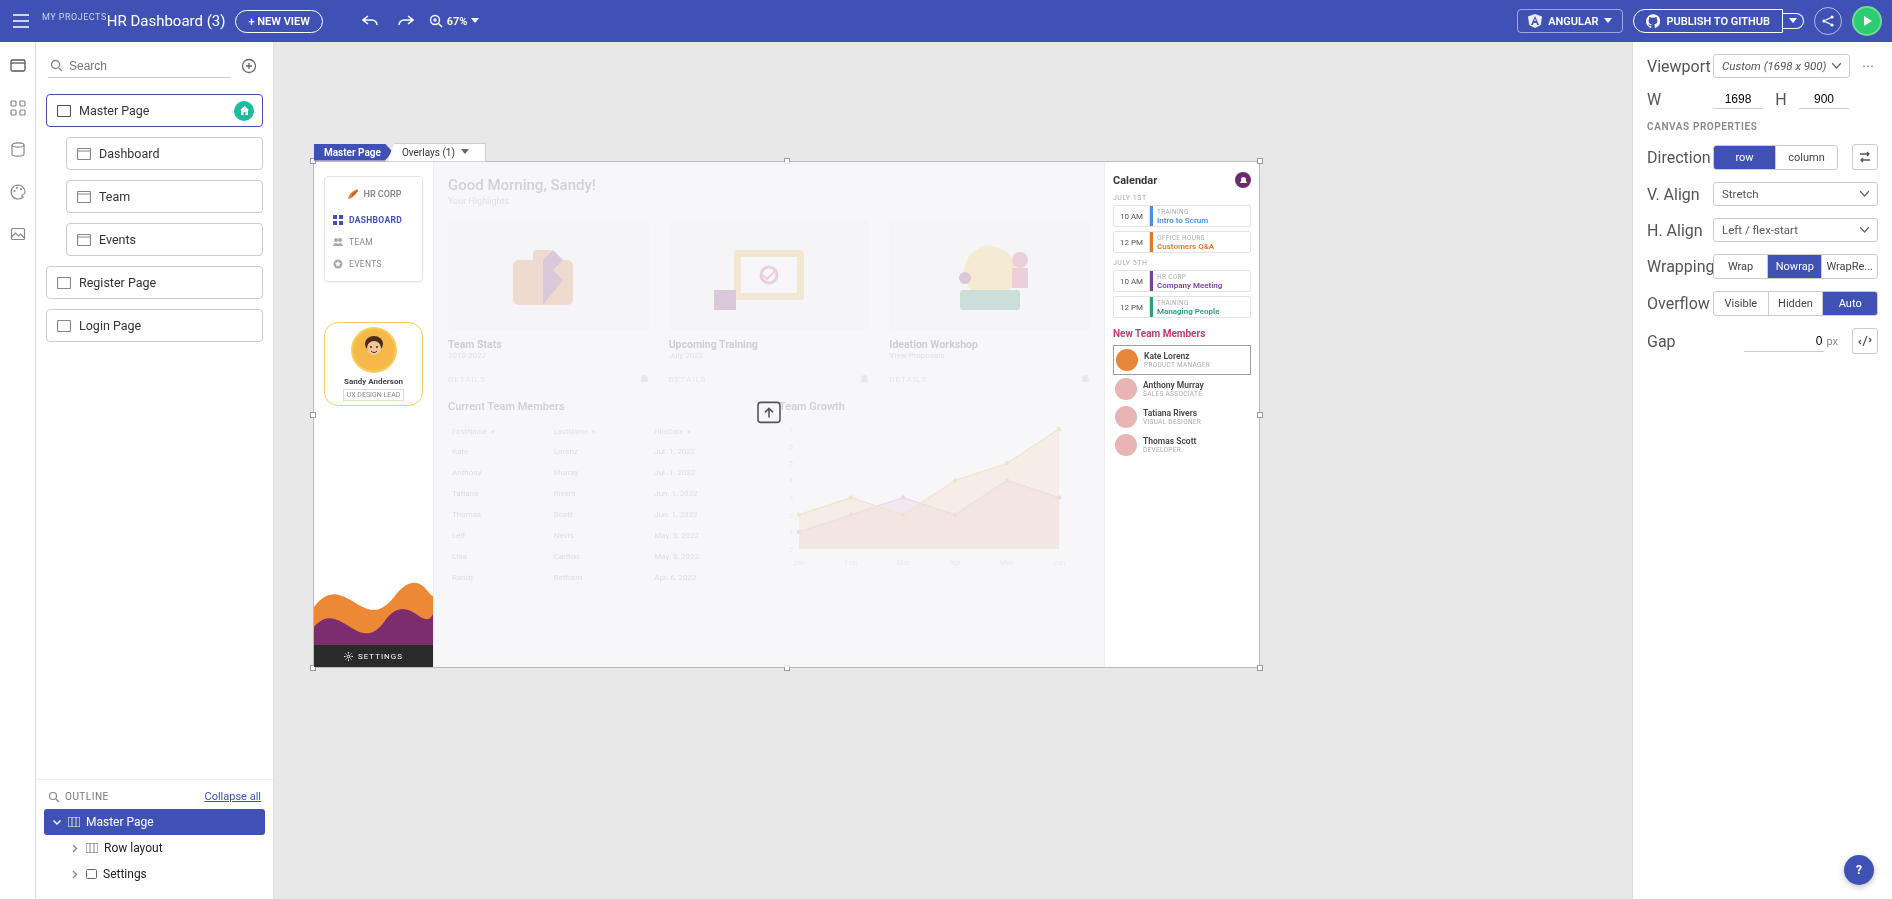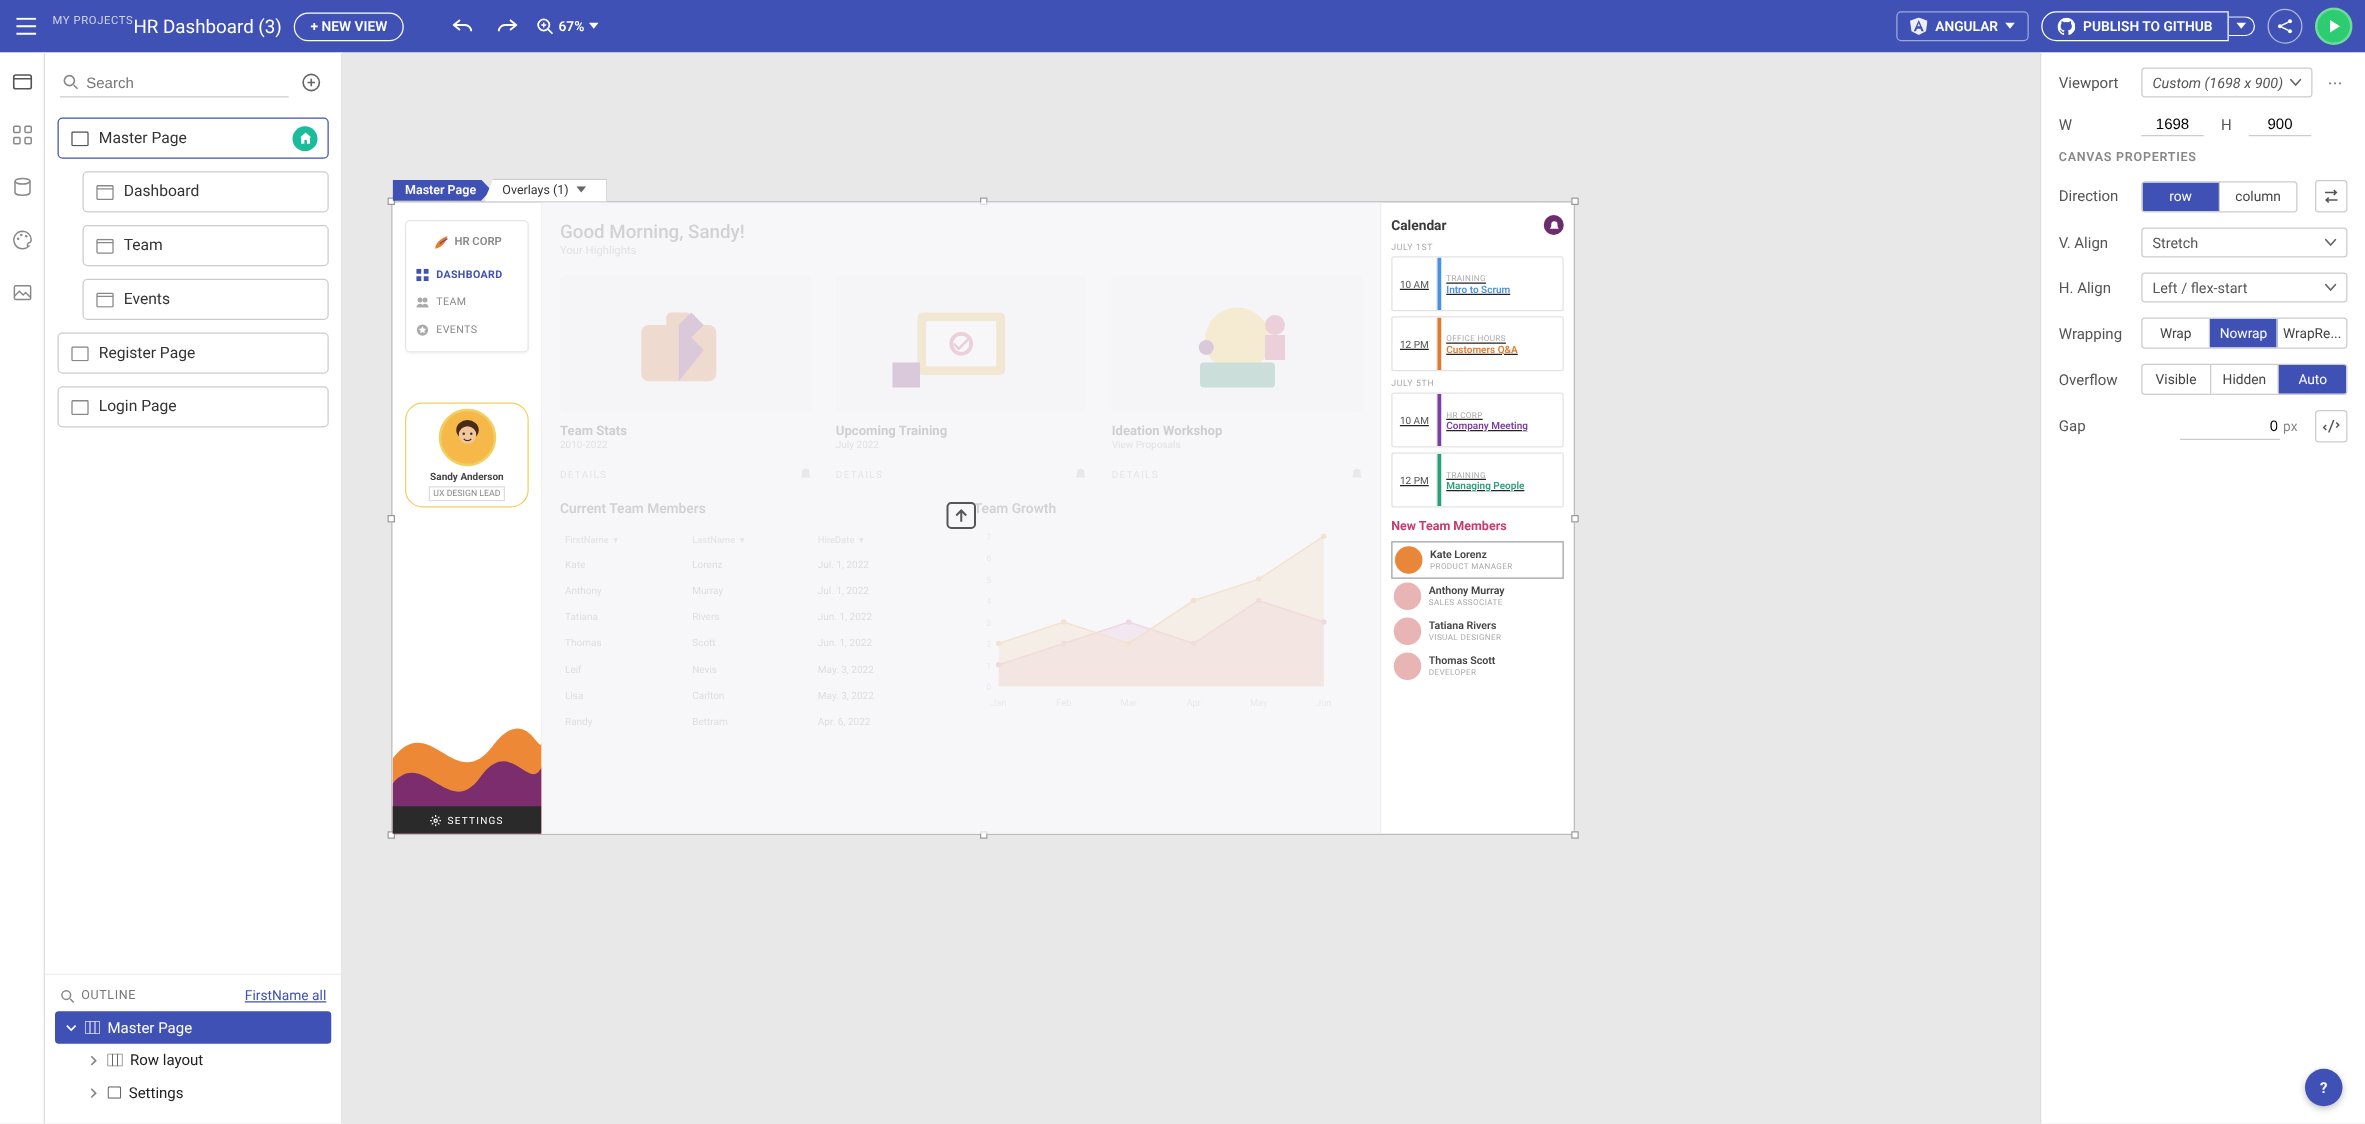--- a/index.html
+++ b/index.html
@@ -93,37 +93,37 @@
   .panel .ptitle { font-size:11px; color:#555; font-weight:600; margin-bottom:8px;}
   .ptable { width:100%; font-size:8px; color:#888;}
   .ptable th { text-align:left; font-weight:500; padding:4px 2px; color:#aaa; font-size:7.5px;}
   .ptable td { padding:5px 2px;}
   .center-up { position:absolute; left:50%; top:50%; transform:translate(-50%,-60%); z-index:3; color:#555;}
 
   .mock-right { width:155px; border-left:1px solid #eee; padding:10px 8px; font-size:9px; overflow:hidden;}
   .cal-hdr { display:flex; justify-content:space-between; align-items:center; font-weight:700; color:#3a3a3a; font-size:11px;}
   .bell { width:16px; height:16px; border-radius:50%; background:#6a2c6e; display:flex; align-items:center; justify-content:center;}
   .datelbl { font-size:7px; color:#aaa; letter-spacing:0.5px; margin:6px 0 3px 0;}
-  .evrow { display:flex; border:1px solid #e3e3e3; border-radius:2px; margin-bottom:4px; overflow:hidden; height:44px;text-decoration:underline;}
+  .evrow { display:flex; border:1px solid #e3e3e3; border-radius:2px; margin-bottom:4px; overflow:hidden; height:22px;}
   .evrow .time { width:36px; display:flex; align-items:center; justify-content:center; font-size:8px; color:#555; border-right:1px solid #e3e3e3;}
   .evrow .bar { width:3px;}
   .evrow .txt { padding:2px 4px; display:flex; flex-direction:column; justify-content:center;}
   .evrow .cat { font-size:6.5px; color:#aaa; letter-spacing:0.3px;}
   .evrow .nm { font-size:8px; font-weight:600;}
   .ntm-hdr { color:#c63a6d; font-size:10px; font-weight:700; margin:10px 0 6px 0;}
   .member { display:flex; align-items:center; gap:6px; padding:3px 2px;}
   .member.sel { border:1px solid #a0a0a0;}
   .member .mava { width:22px; height:22px; border-radius:50%; background:#e88; }
   .member .mn { font-size:8.5px; font-weight:600; color:#444;}
   .member .mr { font-size:6.5px; color:#aaa; letter-spacing:0.3px;}
 
   
   .rightpanel { width:260px; background:#fff; border-left:1px solid #ddd; padding:12px 14px; font-size:12px; color:#444;}
   .rp-row { display:flex; align-items:center; gap:8px; margin-bottom:12px;}
-  .rp-row .lbl { width:58px; color:#555; font-size:12px;}
+  .rp-row .lbl { width:58px; color:#555; font-size:16px;}
   .rp-row .val { flex:1; }
   .dropdown { border:1px solid #ccc; border-radius:3px; padding:4px 8px; font-style:italic; color:#555; font-size:11.5px; cursor:pointer; display:flex; justify-content:space-between; align-items:center;}
   .dropdown.noit { font-style:normal;}
   .numin { border:none; border-bottom:1px solid #ccc; width:50px; text-align:center; font-size:12px; padding:2px 0; outline:none; }
   .dots { width:20px; display:flex; align-items:center; justify-content:center; color:#666; cursor:pointer;}
 
   .section-hdr { font-size:10px; color:#888; letter-spacing:0.6px; margin:12px 0 12px 0; font-weight:600;}
   .btngrp { display:flex; border:1px solid #ccc; border-radius:3px; overflow:hidden;}
   .btngrp .b { flex:1; text-align:center; padding:5px 4px; font-size:11px; cursor:pointer; border-right:1px solid #ccc;}
   .btngrp .b:last-child { border-right:none;}
@@ -316,21 +316,21 @@
     <div style="flex:1"></div>
 
     <div class="outline-hdr">
       <div style="display:flex;align-items:center;gap:5px;">
         <svg width="12" height="12" viewBox="0 0 12 12">
             <circle cx="5" cy="5" r="3.5" fill="none" stroke="#888" stroke-width="1.2"></circle>
             <path d="M8 8l3 3" stroke="#888" stroke-width="1.2"></path>
           </svg>
         <span>OUTLINE</span>
       </div>
-      <span class="collapse">FirstName all</span>
+      <span class="collapse">Collapse all</span>
     </div>
     <div class="outline">
       <div class="out-item sel">
         <svg class="chev" width="9" height="9" viewBox="0 0 9 9">
             <path d="M1 2.5 4.5 6 8 2.5" fill="none" stroke="#fff" stroke-width="1.4"></path>
           </svg>
         <svg width="12" height="10" viewBox="0 0 12 10">
             <rect x="0" y="0" width="12" height="10" fill="none" stroke="#fff" stroke-width="1"></rect>
             <path d="M4 0v10M8 0v10" stroke="#fff" stroke-width="0.8"></path>
           </svg>

